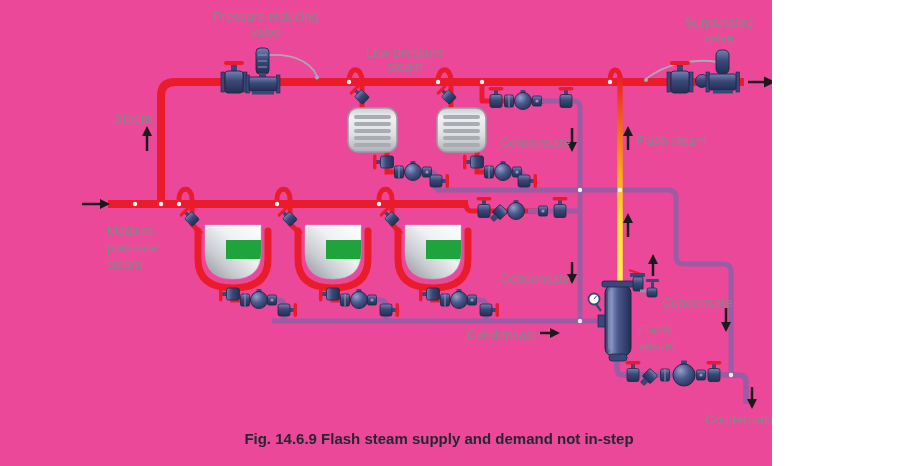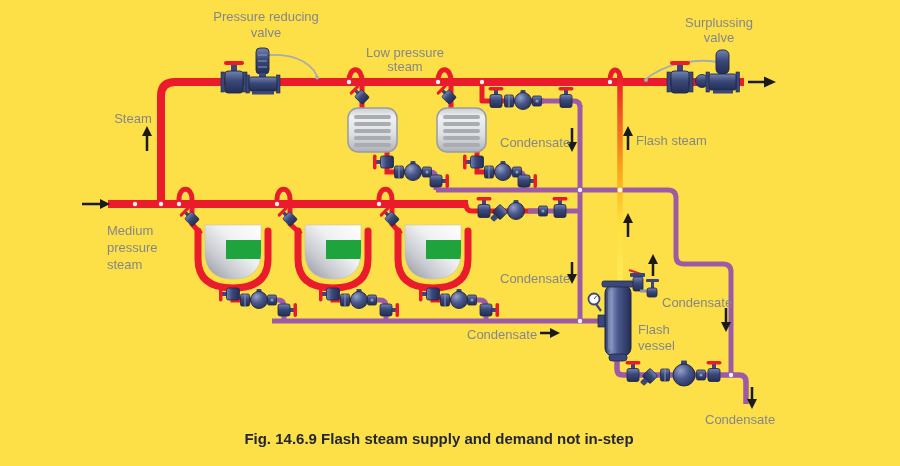--- a/index.html
+++ b/index.html
@@ -1,16 +1,16 @@
 <!DOCTYPE html>
 <html><head>
 <meta charset="utf-8">
 <style>
   html,body{margin:0;padding:0;background:#ffffff;}
-  .stage{position:relative;width:900px;height:466px;background:#fde047;overflow:hidden;}
+  .stage{position:relative;width:772px;height:466px;background:#ec4899;overflow:hidden;}
   svg{display:block;}
   text{font-family:"Liberation Sans", sans-serif;}
   .lbl{fill:#85868A;font-size:13px;}
   .cap{fill:#232733;font-size:15px;font-weight:bold;}
 </style>
 </head>
 <body>
 
 <div class="stage">
 <svg width="900" height="466" viewBox="0 0 900 466">

